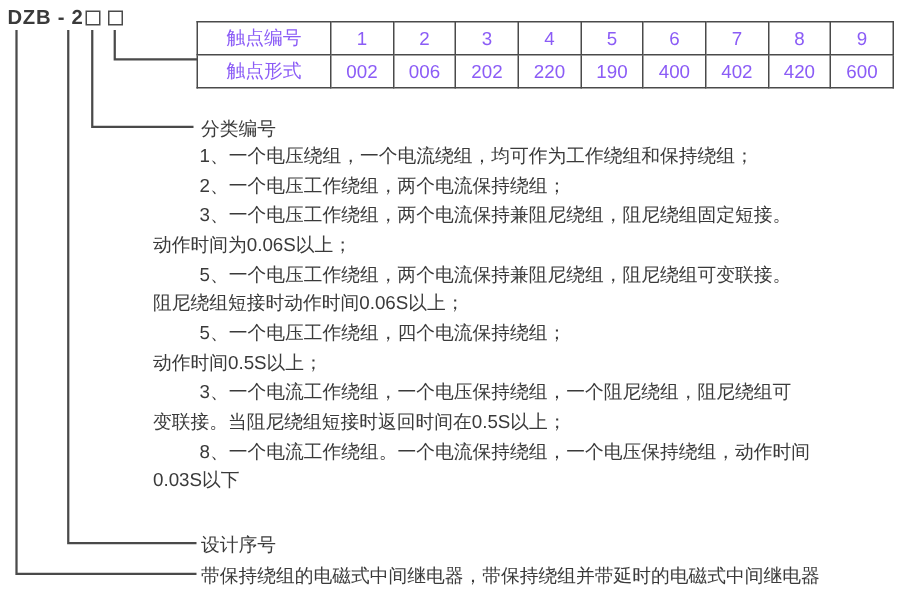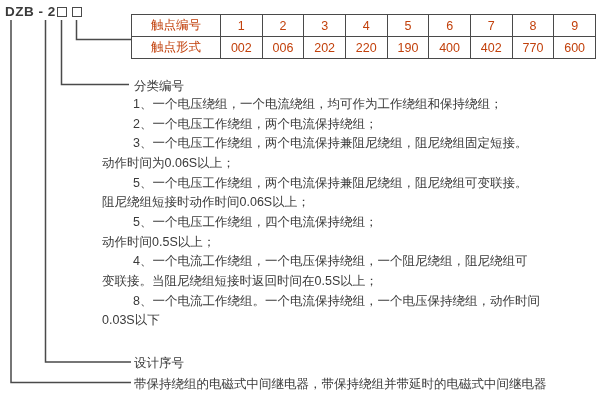--- a/index.html
+++ b/index.html
@@ -41,21 +41,21 @@
     pointer-events: none;
   }
   table.contact-table {
     position: absolute;
     left: 131px;
     top: 14px;
     border-collapse: collapse;
     table-layout: fixed;
     width: 465px;
     font-size: 12.5px;
-    color: #c2410c;
+    color: #8b5cf6;
   }
   table.contact-table td {
     border: 1.5px solid #4a4a4a;
     height: 22px;
     text-align: center;
     vertical-align: middle;
     padding: 0;
     background: #fff;
   }
   table.contact-table td.rowlabel { width: 89px; }
@@ -128,37 +128,37 @@
         </tr>
         <tr>
           <td class="rowlabel">触点形式</td>
           <td>002</td>
           <td>006</td>
           <td>202</td>
           <td>220</td>
           <td>190</td>
           <td>400</td>
           <td>402</td>
-          <td>770</td>
+          <td>420</td>
           <td>600</td>
         </tr>
       </tbody>
   </table>
 
   <div class="class-label">分类编号</div>
   <div class="class-list" id="class-list">
       <div class="line indent">1、一个电压绕组，一个电流绕组，均可作为工作绕组和保持绕组；</div>
       <div class="line indent">2、一个电压工作绕组，两个电流保持绕组；</div>
       <div class="line indent">3、一个电压工作绕组，两个电流保持兼阻尼绕组，阻尼绕组固定短接。</div>
       <div class="line">动作时间为0.06S以上；</div>
       <div class="line indent">5、一个电压工作绕组，两个电流保持兼阻尼绕组，阻尼绕组可变联接。</div>
       <div class="line">阻尼绕组短接时动作时间0.06S以上；</div>
       <div class="line indent">5、一个电压工作绕组，四个电流保持绕组；</div>
       <div class="line">动作时间0.5S以上；</div>
-      <div class="line indent">4、一个电流工作绕组，一个电压保持绕组，一个阻尼绕组，阻尼绕组可</div>
+      <div class="line indent">3、一个电流工作绕组，一个电压保持绕组，一个阻尼绕组，阻尼绕组可</div>
       <div class="line">变联接。当阻尼绕组短接时返回时间在0.5S以上；</div>
       <div class="line indent">8、一个电流工作绕组。一个电流保持绕组，一个电压保持绕组，动作时间</div>
       <div class="line">0.03S以下</div>
     </div>
 
   <div class="design-serial-label">设计序号</div>
 
   <div class="bottom-desc">带保持绕组的电磁式中间继电器，带保持绕组并带延时的电磁式中间继电器</div>
 
 </div>

